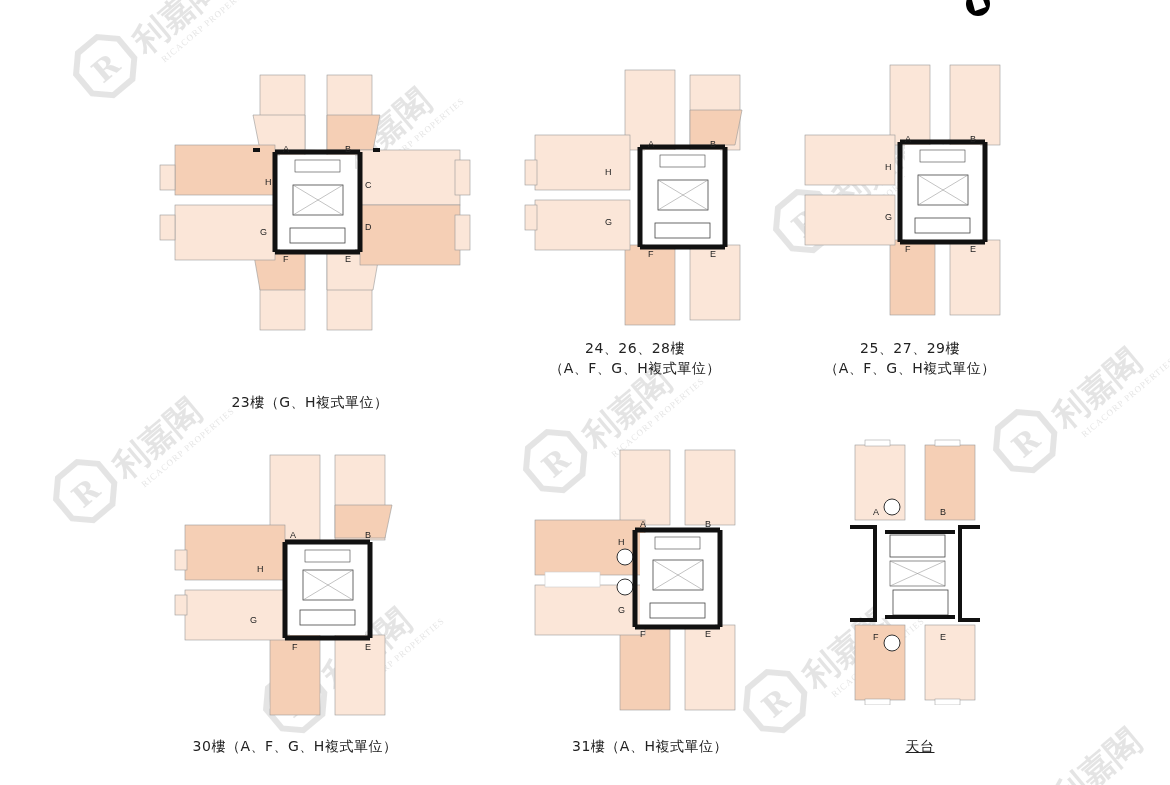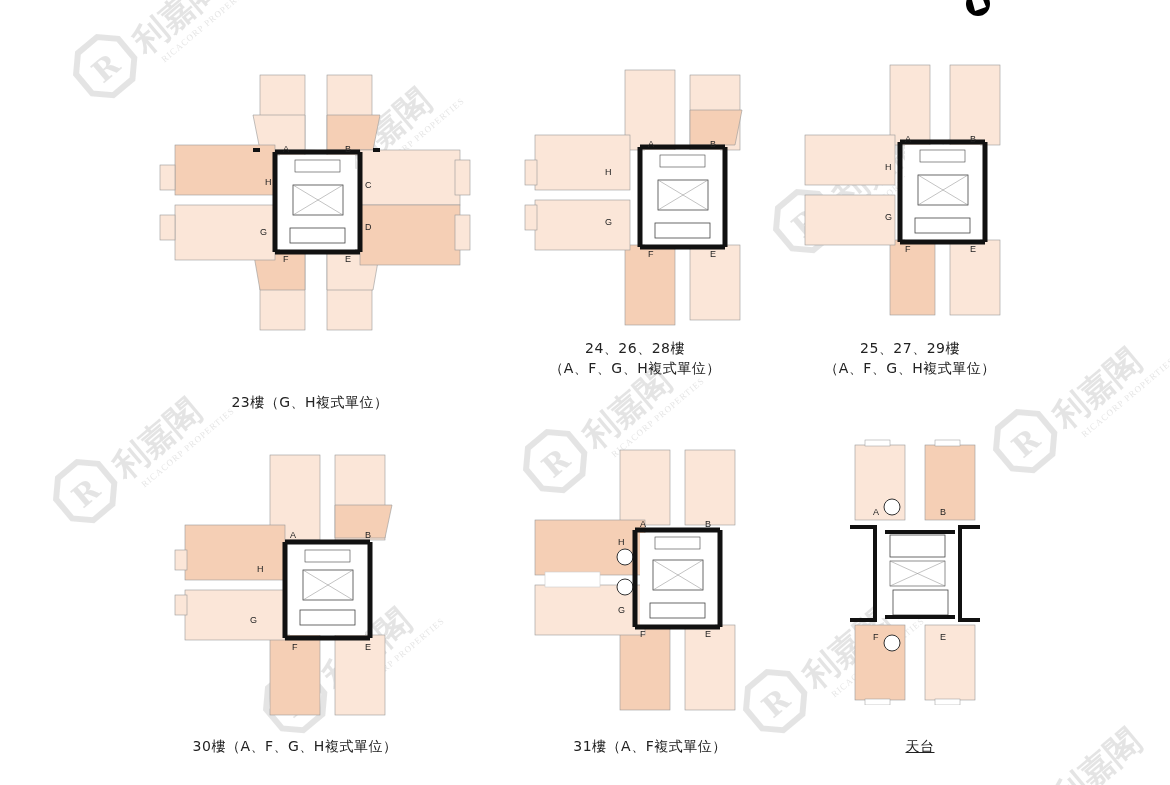--- a/index.html
+++ b/index.html
@@ -247,21 +247,21 @@
     <path d="M105,85 L190,85 M105,85 L105,182 M190,85 L190,182 M105,182 L190,182" stroke="#111" stroke-width="5" fill="none"></path>
     <text x="110" y="82" class="unit-letter">A</text>
     <text x="175" y="82" class="unit-letter">B</text>
     <text x="175" y="192" class="unit-letter">E</text>
     <text x="110" y="192" class="unit-letter">F</text>
     <text x="88" y="168" class="unit-letter">G</text>
     <text x="88" y="100" class="unit-letter">H</text>
   </svg>
 </div>
 <div class="caption" style="left:555px;top:736px;width:190px;">
-  <div>31樓（A、F複式單位）</div>
+  <div>31樓（A、H複式單位）</div>
 </div>
 
 <div class="panel" style="left:845px;top:435px;width:140px;height:270px;">
   <svg class="plan" width="140" height="270" viewBox="0 0 140 270">
     <rect x="10" y="10" width="50" height="75" fill="#fbe6d8" stroke="#999" stroke-width="0.6"></rect>
     <rect x="80" y="10" width="50" height="75" fill="#f5cfb5" stroke="#999" stroke-width="0.6"></rect>
     <rect x="10" y="190" width="50" height="75" fill="#f5cfb5" stroke="#999" stroke-width="0.6"></rect>
     <rect x="80" y="190" width="50" height="75" fill="#fbe6d8" stroke="#999" stroke-width="0.6"></rect>
     <rect x="20" y="5" width="25" height="6" fill="#fff" stroke="#999" stroke-width="0.5"></rect>
     <rect x="90" y="5" width="25" height="6" fill="#fff" stroke="#999" stroke-width="0.5"></rect>

